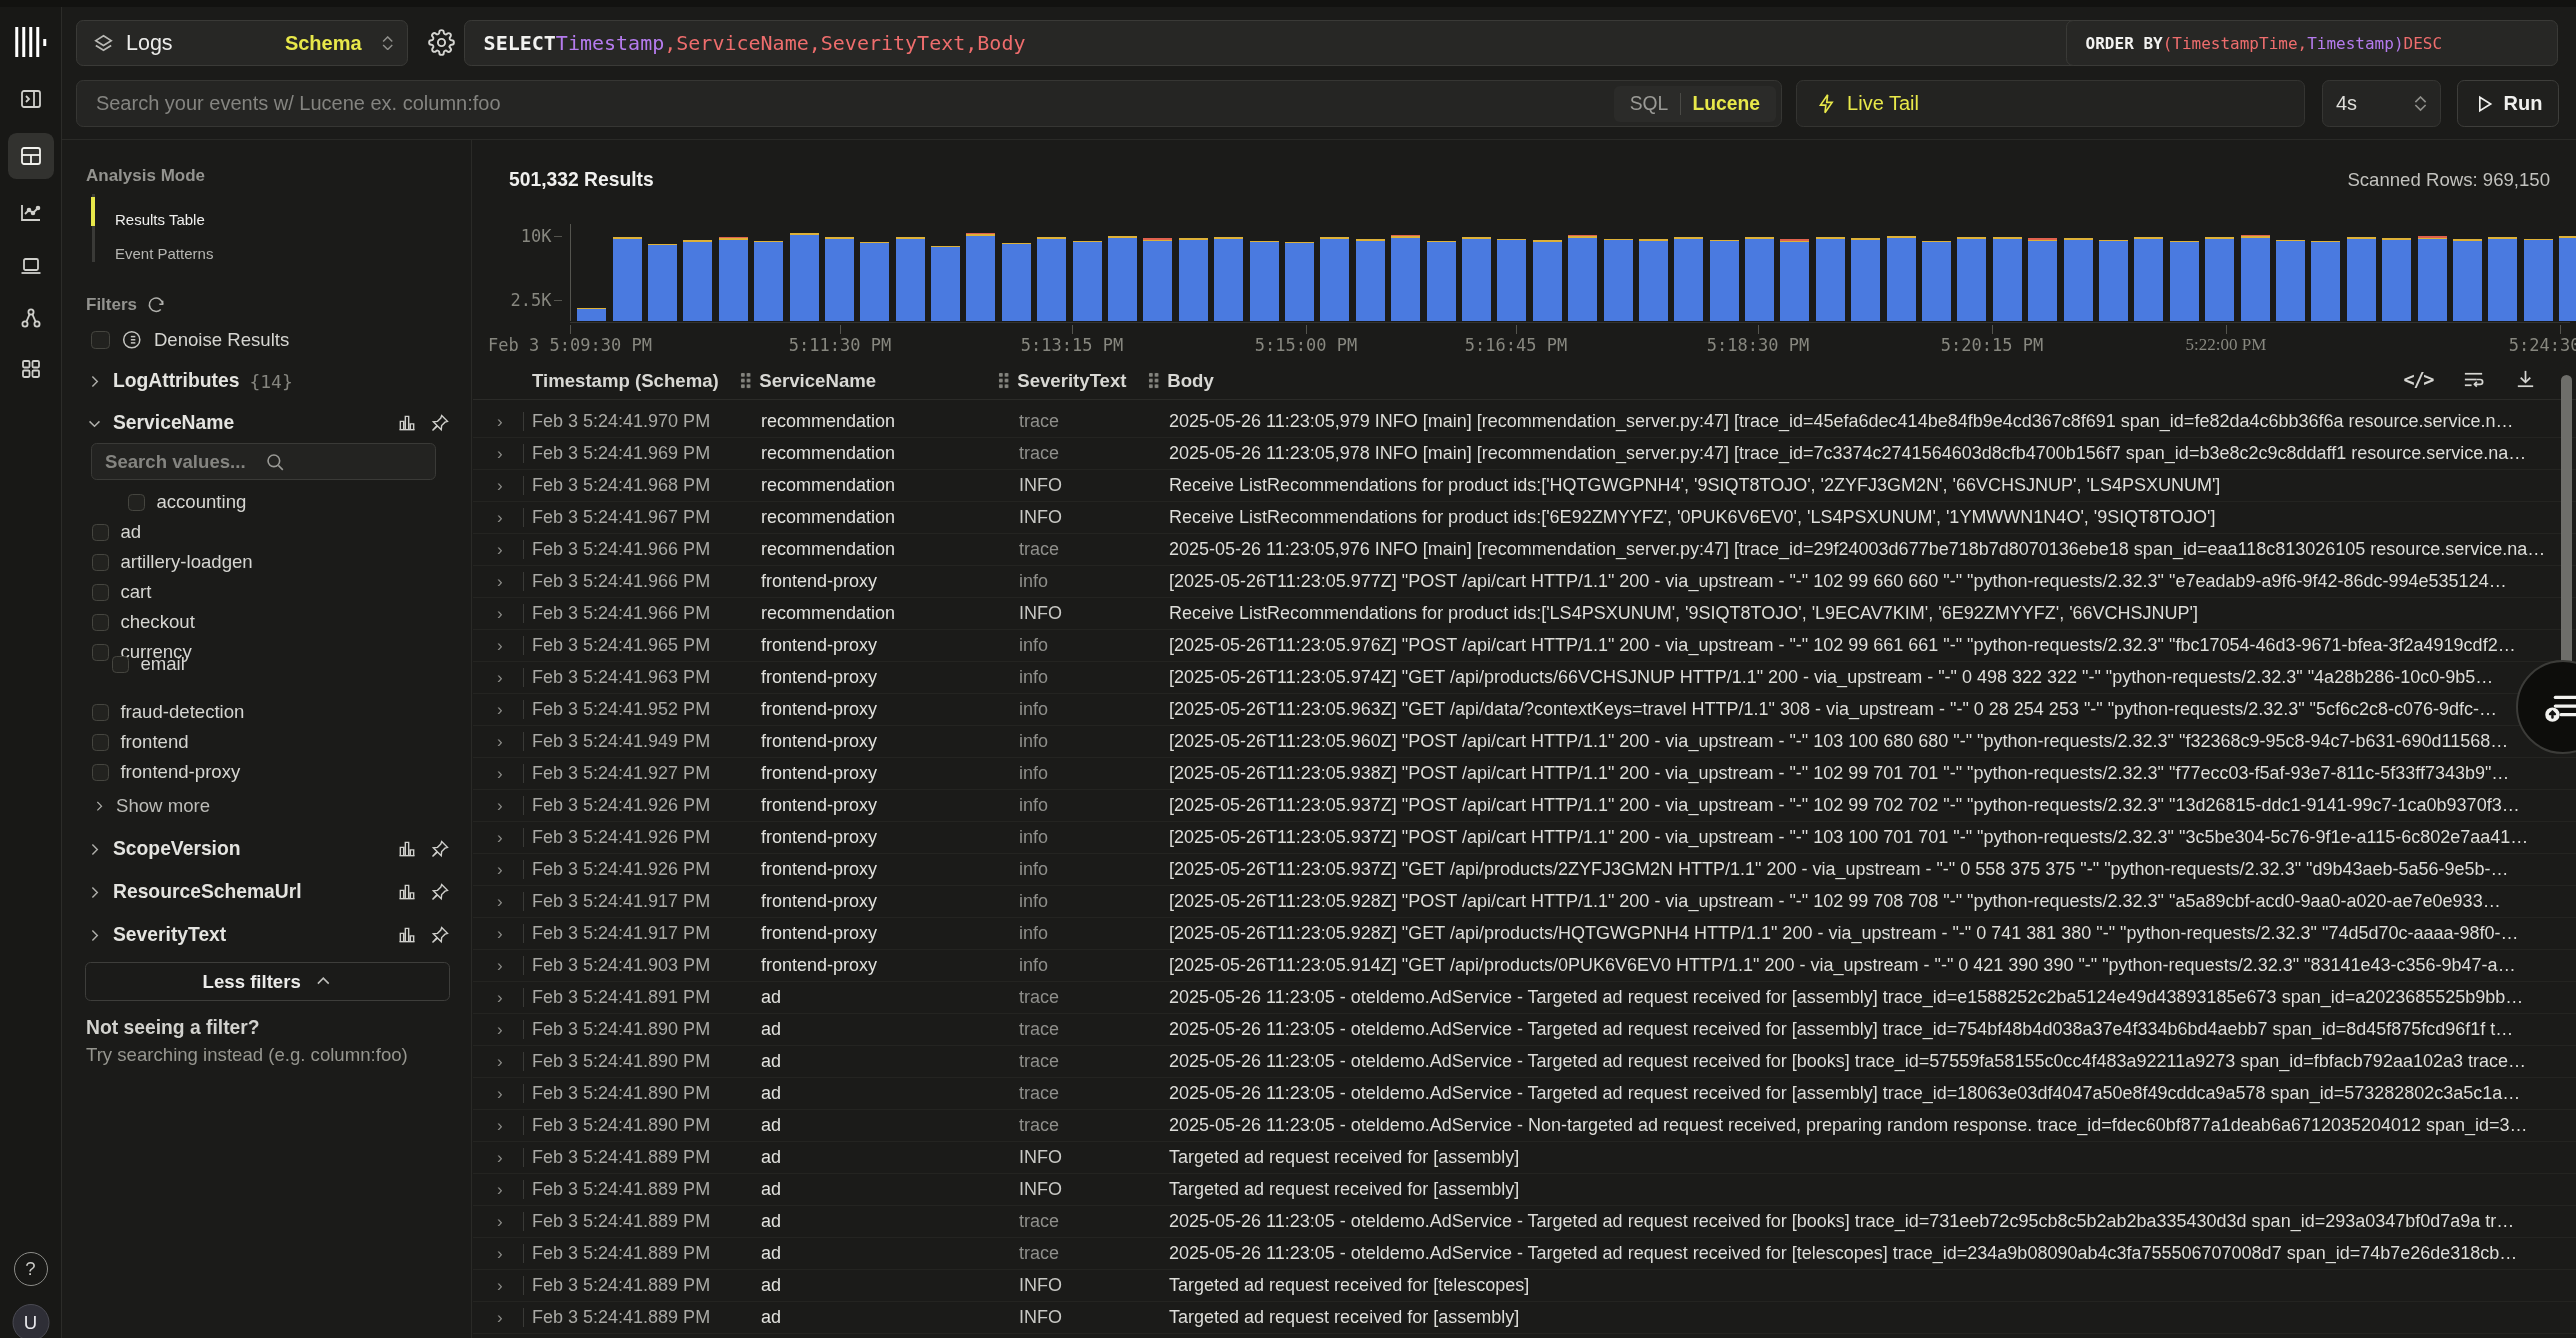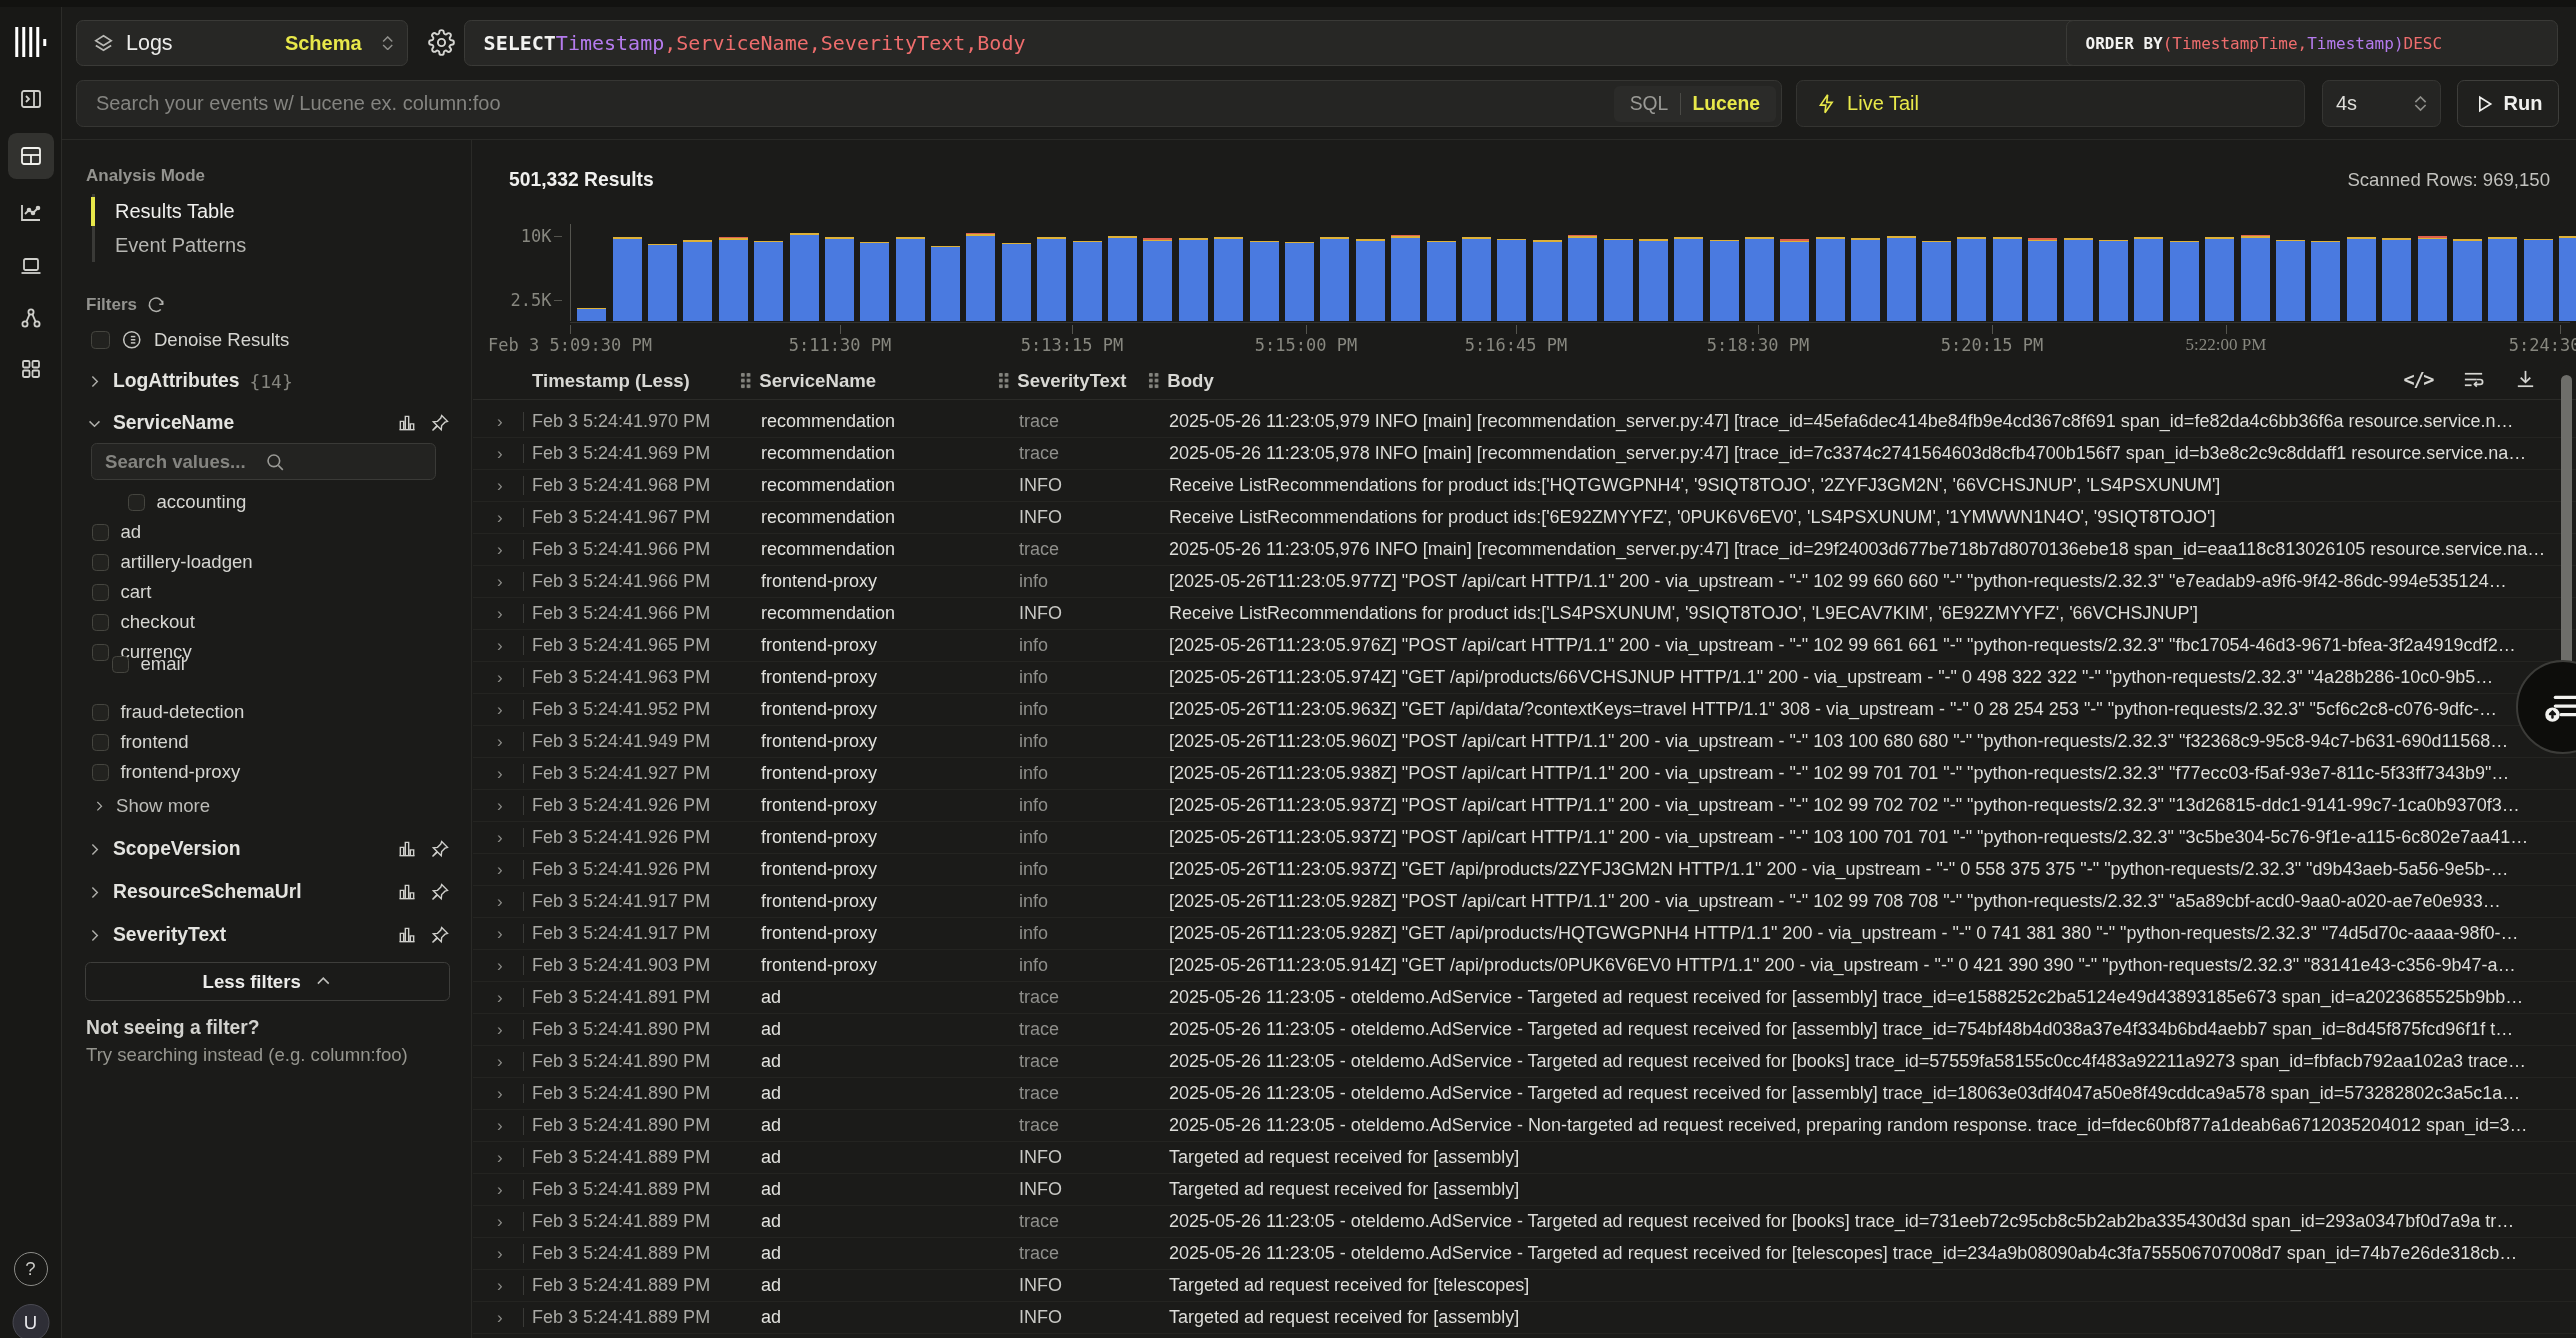--- a/index.html
+++ b/index.html
@@ -44,21 +44,21 @@
   .lang-div { width:1.4px; height:21.5px; background:#4a4a46; }
   .lang-lucene { color:#e8e84a; font-weight:700; }
   .livetail-btn { position:absolute; left:1734px; top:4.3px; width:509px; height:47px; background:#232321; border:0.7px solid #343431; border-radius:7.2px; display:flex; align-items:center; padding:0 18.6px; gap:10px; color:#e8e84a; font-size:20px; }
   .interval { position:absolute; left:2260px; top:4.3px; width:119px; height:47px; background:#252523; border:0.7px solid #363633; border-radius:7.2px; display:flex; align-items:center; justify-content:space-between; padding:0 13px; font-size:20px; color:#dededa; }
   .run-btn { position:absolute; left:2395px; top:4.3px; width:102px; height:47px; background:#20201e; border:0.7px solid #3e3e3b; border-radius:7.2px; display:flex; align-items:center; justify-content:center; gap:10px; color:#f0f0ee; font-size:20px; font-weight:700; }
 
   
   .sidebar { position:absolute; left:62px; top:140px; width:410px; height:1198px; background:#1b1b19; border-right:0.7px solid #2a2a27; }
   .side-label { position:absolute; left:24px; font-size:17px; font-weight:700; color:#93938f; display:flex; gap:8.6px; align-items:center; }
   .nav-list { position:absolute; left:30px; top:54px; border-left:3.6px solid #3a3a37; }
-  .nav-item { position:relative; height:34px; display:flex; align-items:center; padding-left:20px; font-size:20px; color:#b6b6b2; }
+  .nav-item { position:relative; height:34px; display:flex; align-items:flex-end; padding-left:20px; font-size:15px; color:#b6b6b2; }
   .nav-item.active { color:#f0f0ee; }
   .nav-item.active::before { content:""; position:absolute; left:-3.6px; top:2.9px; width:3.6px; height:29px; background:#e8e84a; }
   .check-row { position:absolute; display:flex; align-items:center; gap:11.4px; font-size:18.6px; color:#d6d6d2; }
   .checkbox { width:18.6px; height:18.6px; border:1.4px solid #45453f; background:#22221f; border-radius:4.3px; flex:0 0 auto; }
   .fgroup { position:absolute; left:24px; right:21.5px; display:flex; align-items:center; gap:10px; font-size:19.3px; font-weight:600; color:#e4e4e0; }
   .fgroup .grow { flex:1; }
   .fgroup .gicons { display:flex; gap:13px; color:#cfcfcb; }
   .badge { color:#85857f; font-family:"DejaVu Sans Mono", monospace; font-size:18px; font-weight:400; }
   .chev { color:#b0b0ac; }
   .vsearch { position:absolute; left:29px; top:303px; width:345px; height:37px; background:#232321; border:0.7px solid #3a3a37; border-radius:5.7px; display:flex; align-items:center; padding:0 11.4px 0 13px; }
@@ -750,21 +750,21 @@
         <div class="xtick" style="left: 1519px;"></div>
         <div class="xlabel" style="left: 1519px;">5:20:15 PM</div>
         <div class="xtick" style="left: 1753px;"></div>
         <div class="xlabel" style="left: 1753px; font-family: Liberation Serif, serif;">5:22:00 PM</div>
         <div class="xtick" style="left: 2087px;"></div>
         <div class="xlabel" style="left: 2087px;">5:24:30 PM</div>
       </div>
 
     <div class="thead">
       <div class="th" style="left:59px">
-          <span>Timestamp (Less)</span>
+          <span>Timestamp (Schema)</span>
         </div>
       <div class="th" style="left:267px">
           <span class="drag"></span>
           <span>ServiceName</span>
         </div>
       <div class="th" style="left:525px">
           <span class="drag"></span>
           <span>SeverityText</span>
         </div>
       <div class="th" style="left:675px">

